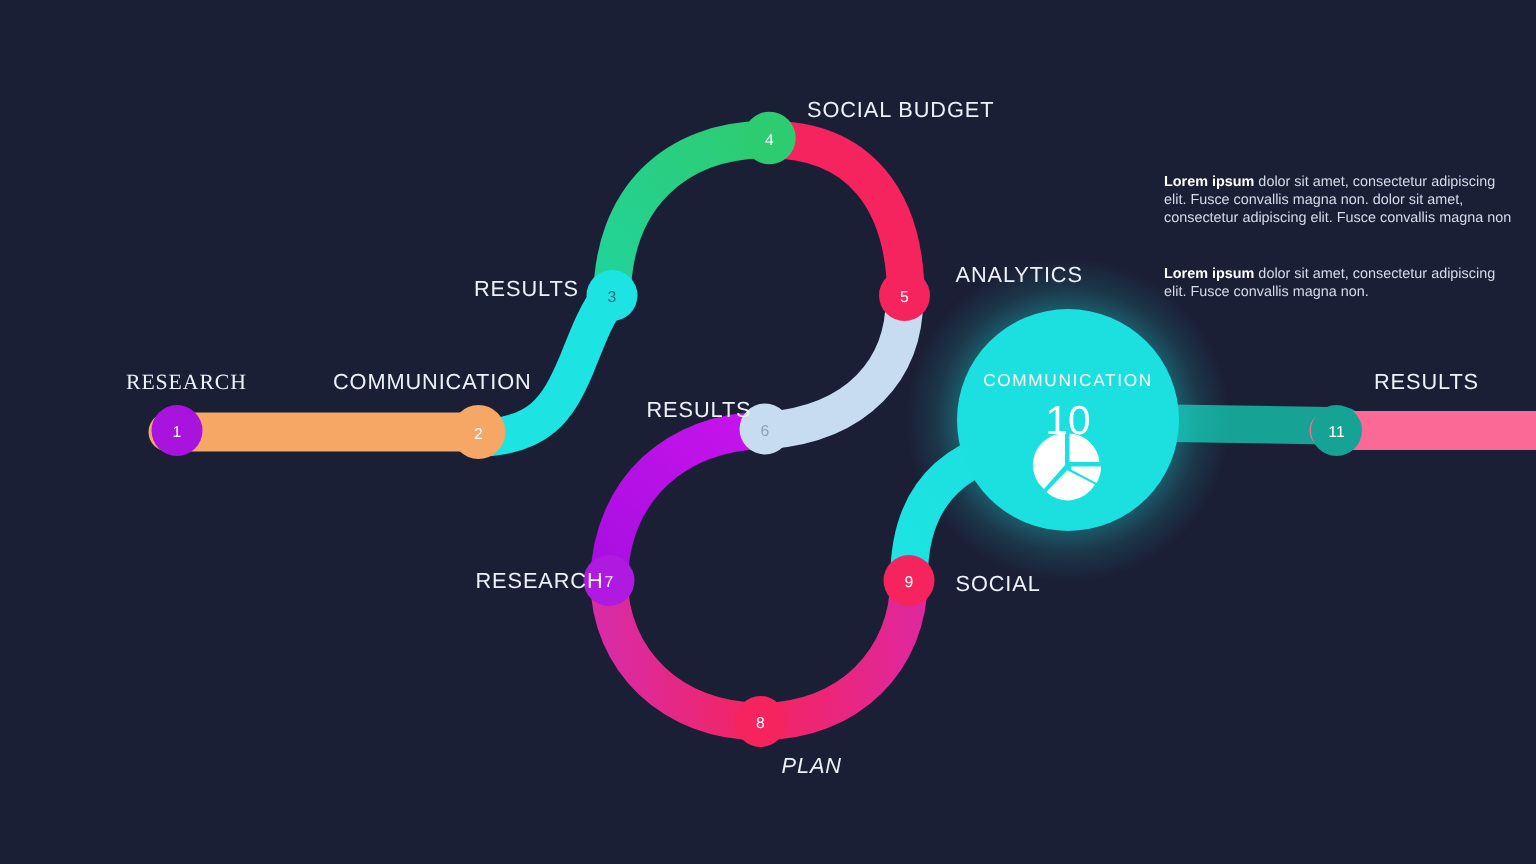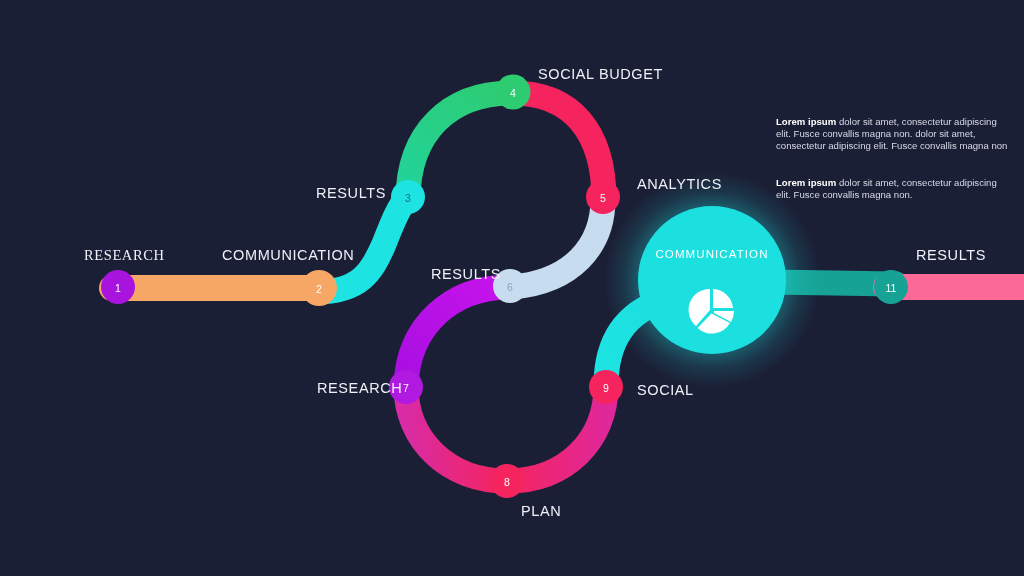--- a/index.html
+++ b/index.html
@@ -160,25 +160,26 @@
     </g>
   </svg>
 
   <div class="node-label" style="left:84px;top:247px;font-family:Liberation Serif, serif;">RESEARCH</div>
   <div class="node-label" style="left:222px;top:247px;">COMMUNICATION</div>
   <div class="node-label" style="left:316px;top:185px;">RESULTS</div>
   <div class="node-label" style="left:538px;top:66px;">SOCIAL BUDGET</div>
   <div class="node-label" style="left:637px;top:176px;">ANALYTICS</div>
   <div class="node-label" style="left:431px;top:266px;">RESULTS</div>
   <div class="node-label" style="left:317px;top:380px;">RESEARCH</div>
-  <div class="node-label" style="left:521px;top:503px;">PLAN</div>
+  <div class="node-label" style="left:521px;top:503px;font-style:italic;">PLAN</div>
   <div class="node-label" style="left:637px;top:382px;">SOCIAL</div>
   <div class="node-label" style="left:916px;top:247px;">RESULTS</div>
 
   <div class="hub-title">COMMUNICATION</div>
+  <div class="hub-value">10</div>
 
   <div class="sidetext" id="para1">
     <b>Lorem ipsum</b><span> dolor sit amet, consectetur adipiscing elit.  Fusce convallis magna non. dolor sit amet, consectetur adipiscing elit. Fusce convallis magna non</span>
   </div>
   <div class="sidetext" id="para2">
     <b>Lorem ipsum</b><span> dolor sit amet, consectetur adipiscing elit.  Fusce convallis magna non.</span>
   </div>
 
 </div>
 

